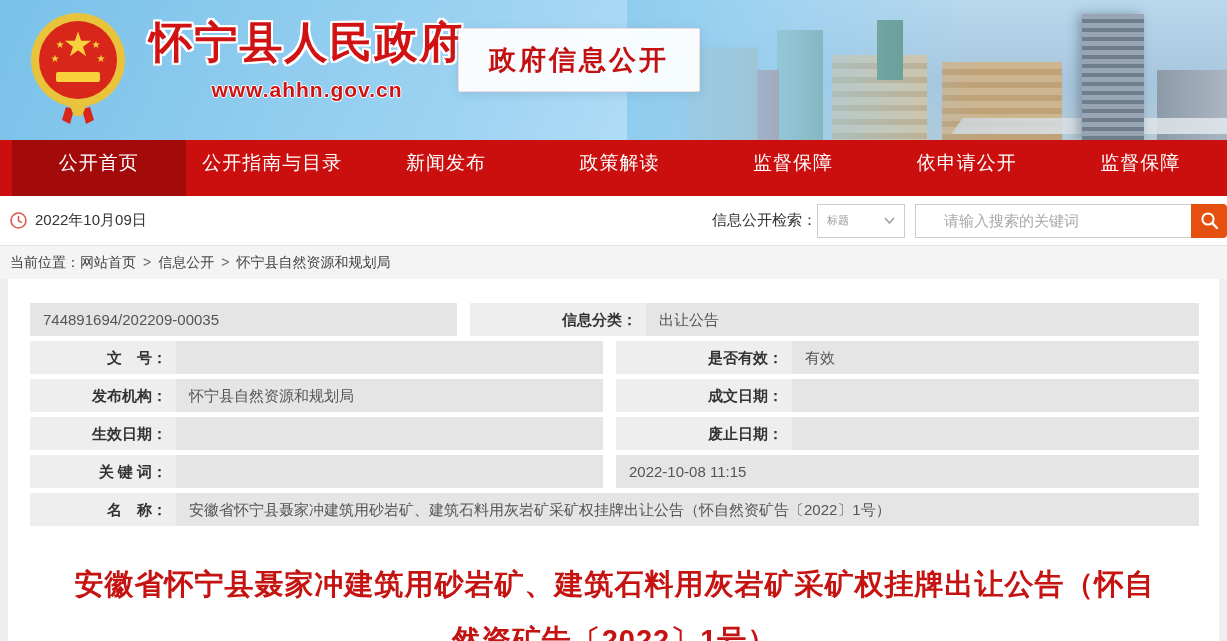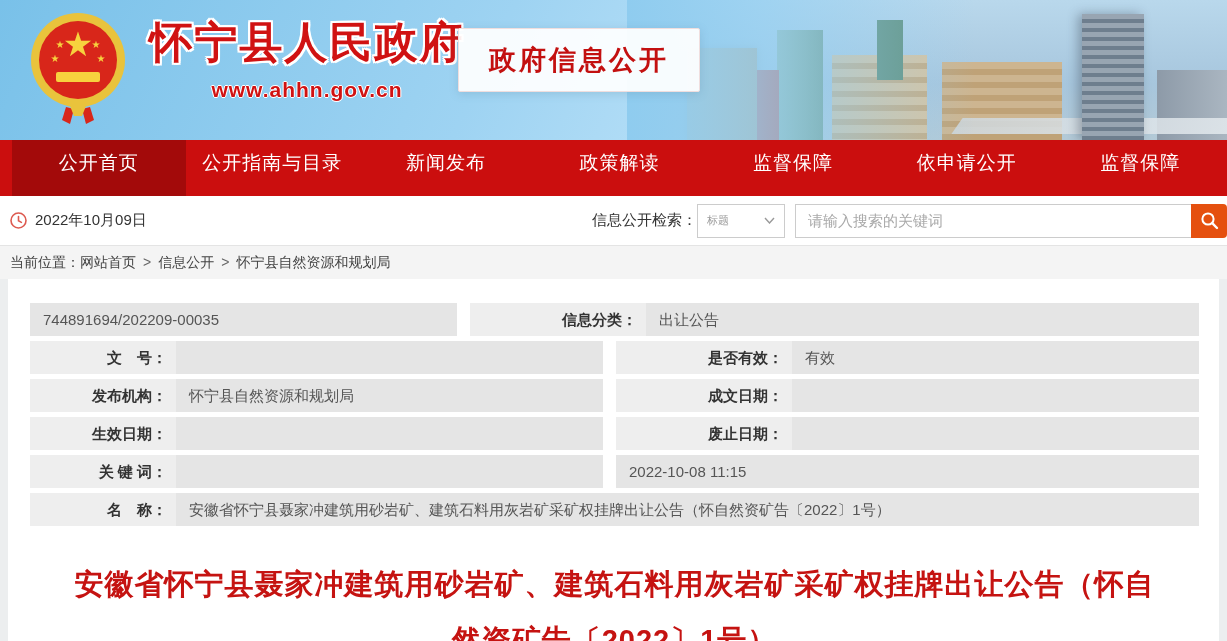--- a/index.html
+++ b/index.html
@@ -63,22 +63,22 @@
   }
   .date-wrap { display:flex; align-items:center; gap:8px; font-size:15px; color:#333; }
   .search-wrap { display:flex; align-items:center; }
   .search-label { font-size:15px; color:#333; }
   .search-select {
     width:88px; height:34px; border:1px solid #ccc; background:#fff; color:#999;
     font-size:11px; display:flex; align-items:center; justify-content:space-between;
     padding:0 9px; margin-right:10px; cursor:pointer;
   }
   .search-input {
-    width:396px; height:34px; border:1px solid #ccc; border-right:none; background:#fff;
-    font-size:15px; color:#333; padding:0 12px; outline:none;
+    width:276px; height:34px; border:1px solid #ccc; border-right:none; background:#fff;
+    font-size:15px; color:#333; padding:0 28px; outline:none;
     font-family:"Liberation Sans","DejaVu Sans",sans-serif;
   }
   .search-input::placeholder { color:#a9a9a9; }
   .search-btn {
     width:36px; height:34px; border:none; background:#e5500f; border-radius:0 4px 4px 0;
     display:flex; align-items:center; justify-content:center; cursor:pointer;
   }
 
   
   .breadcrumb {

